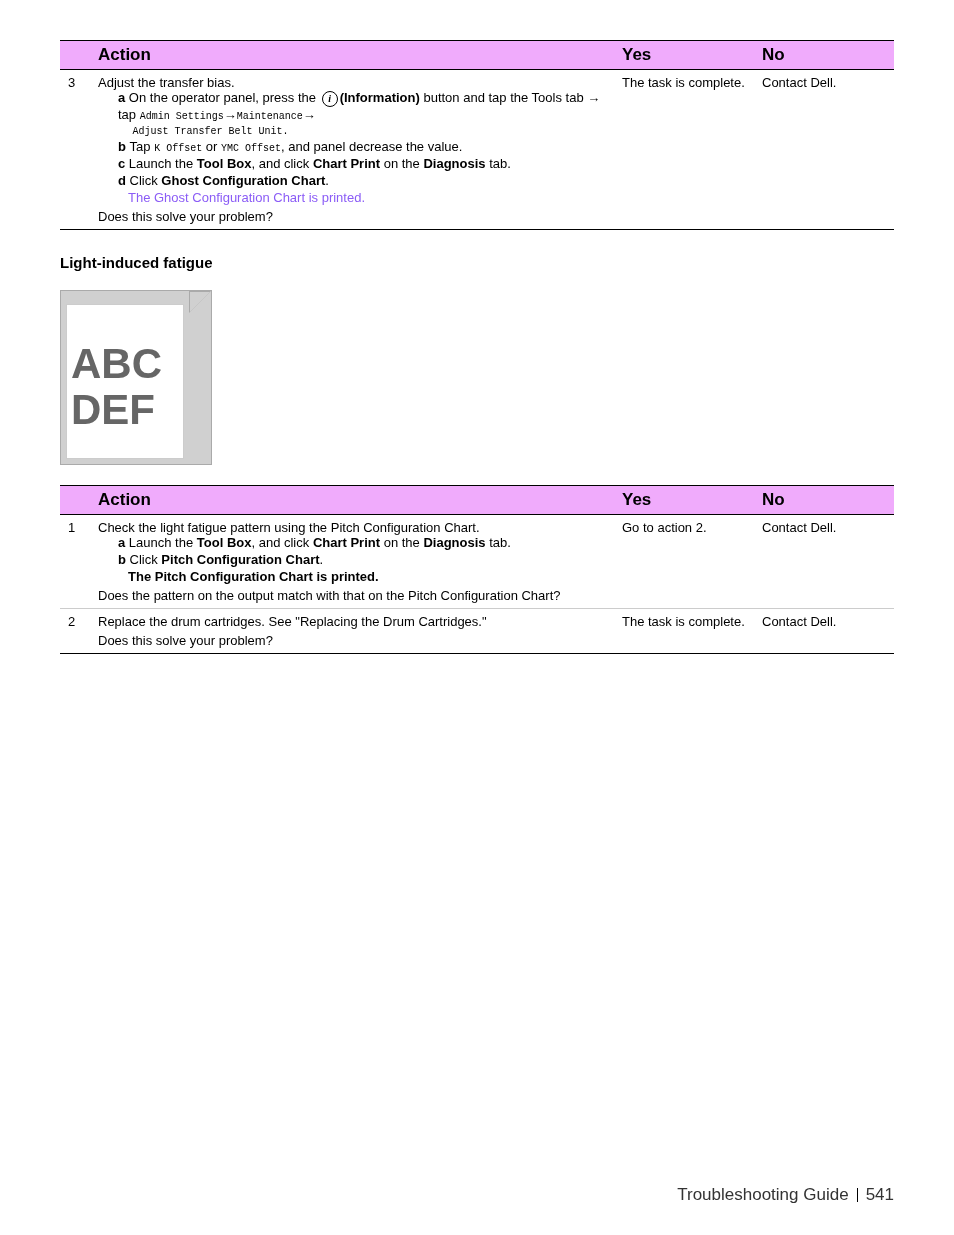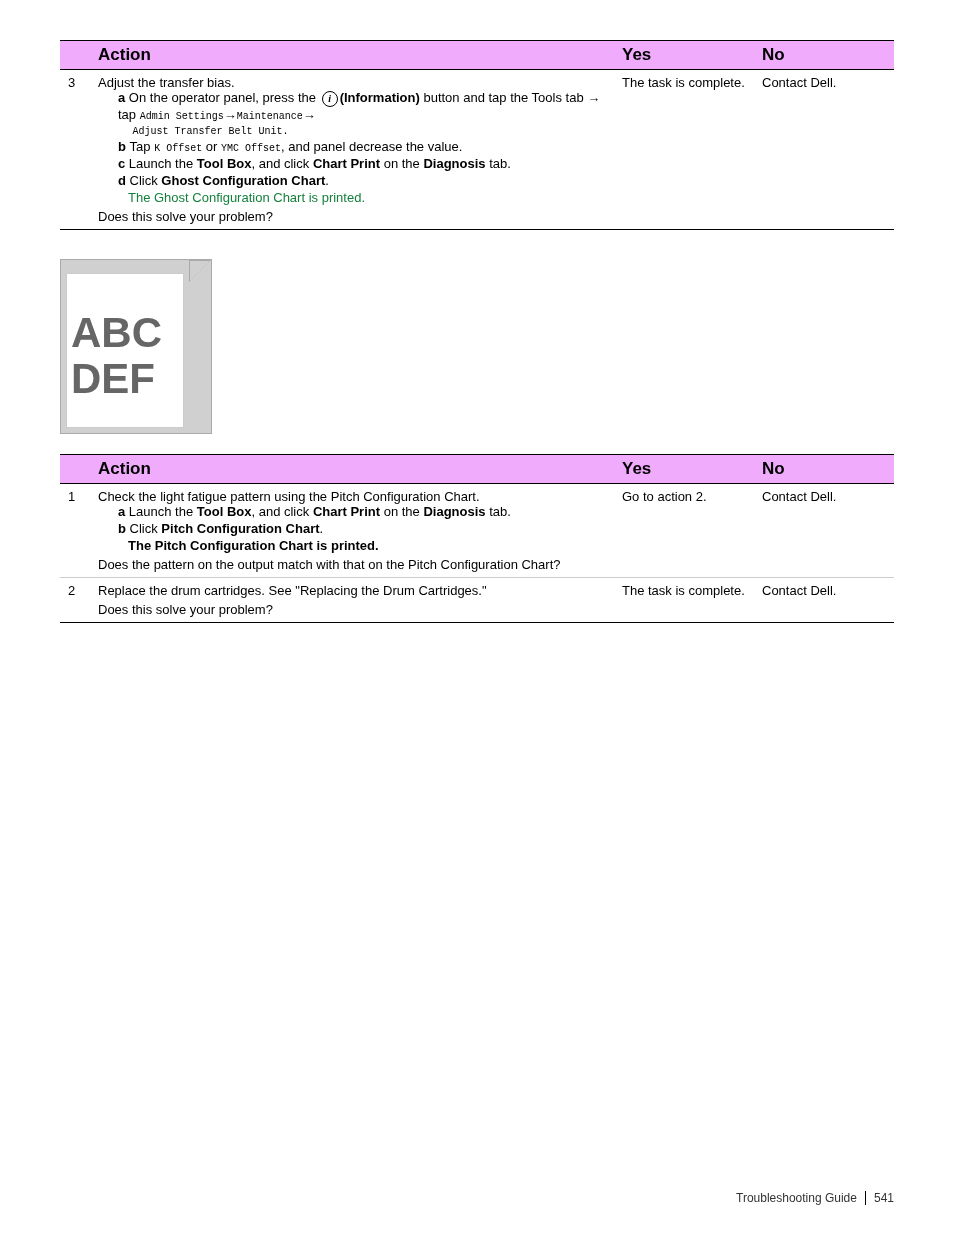--- a/index.html
+++ b/index.html
@@ -141,42 +141,42 @@
       margin: 0 2px;
       font-style: italic;
       font-family: serif;
     }
 
     
     .page-footer {
       position: absolute;
       bottom: 30px;
       right: 60px;
-      font-size: 12px;
+      font-size: 17px;
       color: #333;
       display: flex;
       align-items: center;
       gap: 8px;
     }
     .footer-separator {
       width: 1px;
       height: 14px;
       background: #000;
       display: inline-block;
     }
 
     .does-solve {
       margin-top: 4px;
       display: block;
     }
     .ghost-printed {
       margin-top: 2px;
       margin-left: 30px;
       display: block;
-      color: #15803d;
+      color: #8b5cf6;
     }
     .pitch-printed {
       margin-top: 2px;
       margin-left: 30px;
       display: block;
       font-weight: bold;
     }
   </style>
 </head>
 <body>
@@ -211,20 +211,21 @@
           </span>
           <span class="ghost-printed">The Ghost Configuration Chart is printed.</span>
           <span class="does-solve">Does this solve your problem?</span>
         </td>
         <td class="col-yes">The task is complete.</td>
         <td class="col-no">Contact Dell.</td>
       </tr>
     </tbody>
   </table>
 
+  <div class="section-heading">Light-induced fatigue</div>
 
   <div class="doc-image">
     <div class="doc-paper">
       <div class="doc-corner"></div>
       <div class="doc-corner-white"></div>
       <div class="doc-paper-white"></div>
       <div class="doc-text">
         <div>ABC</div>
         <div>DEF</div>
       </div>

